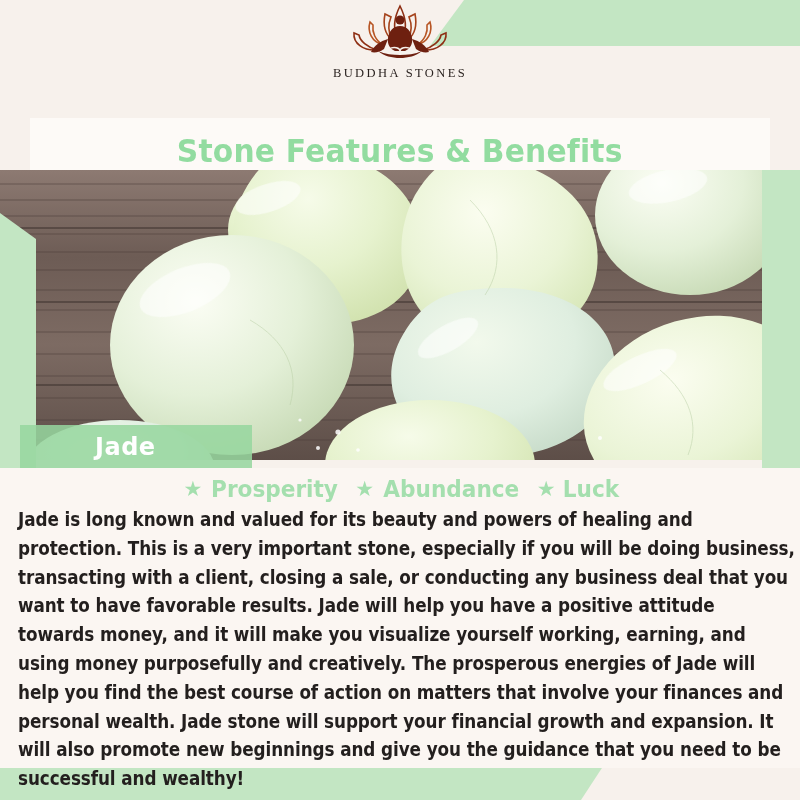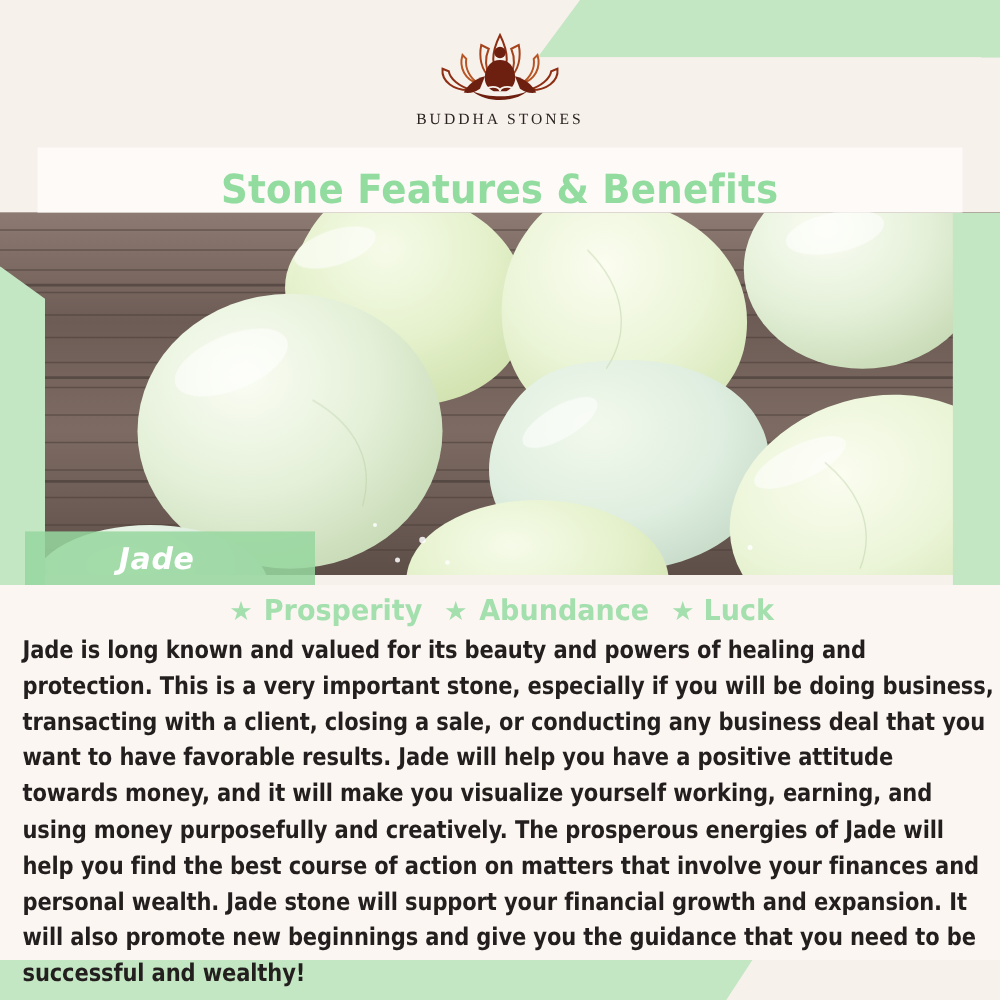--- a/index.html
+++ b/index.html
@@ -44,21 +44,20 @@
     position:absolute; bottom:0; left:0; width:36px; height:62px;
     background:#c3e6c3; z-index:4;
   }
 
   
   .header{
     position:relative; z-index:6;
     height:118px;
     display:flex; flex-direction:column;
     align-items:center; justify-content:flex-start;
-    padding-top:22px;
   }
   .logo-mark{ width:150px; height:64px; display:block; }
   .brand-name{
     font-family:"Liberation Serif", serif;
     font-size:12.5px;
     letter-spacing:2.4px;
     color:#2b2320;
     margin-top:2px;
   }
 
@@ -87,21 +86,20 @@
   }
   .photo svg{ display:block; width:100%; height:100%; }
 
   
   .stone-label{
     position:absolute; left:20px; top:425px; width:232px; height:43px;
     background:rgba(150,214,158,0.86);
     display:flex; align-items:center;
     padding-left:75px;
     z-index:7;
-    font-style:italic;
   }
   .stone-label-text{
     font-family:"DejaVu Sans", sans-serif;
     font-weight:bold;
     font-size:24px;
     color:#ffffff;
     letter-spacing:0.5px;
   }
 
   

